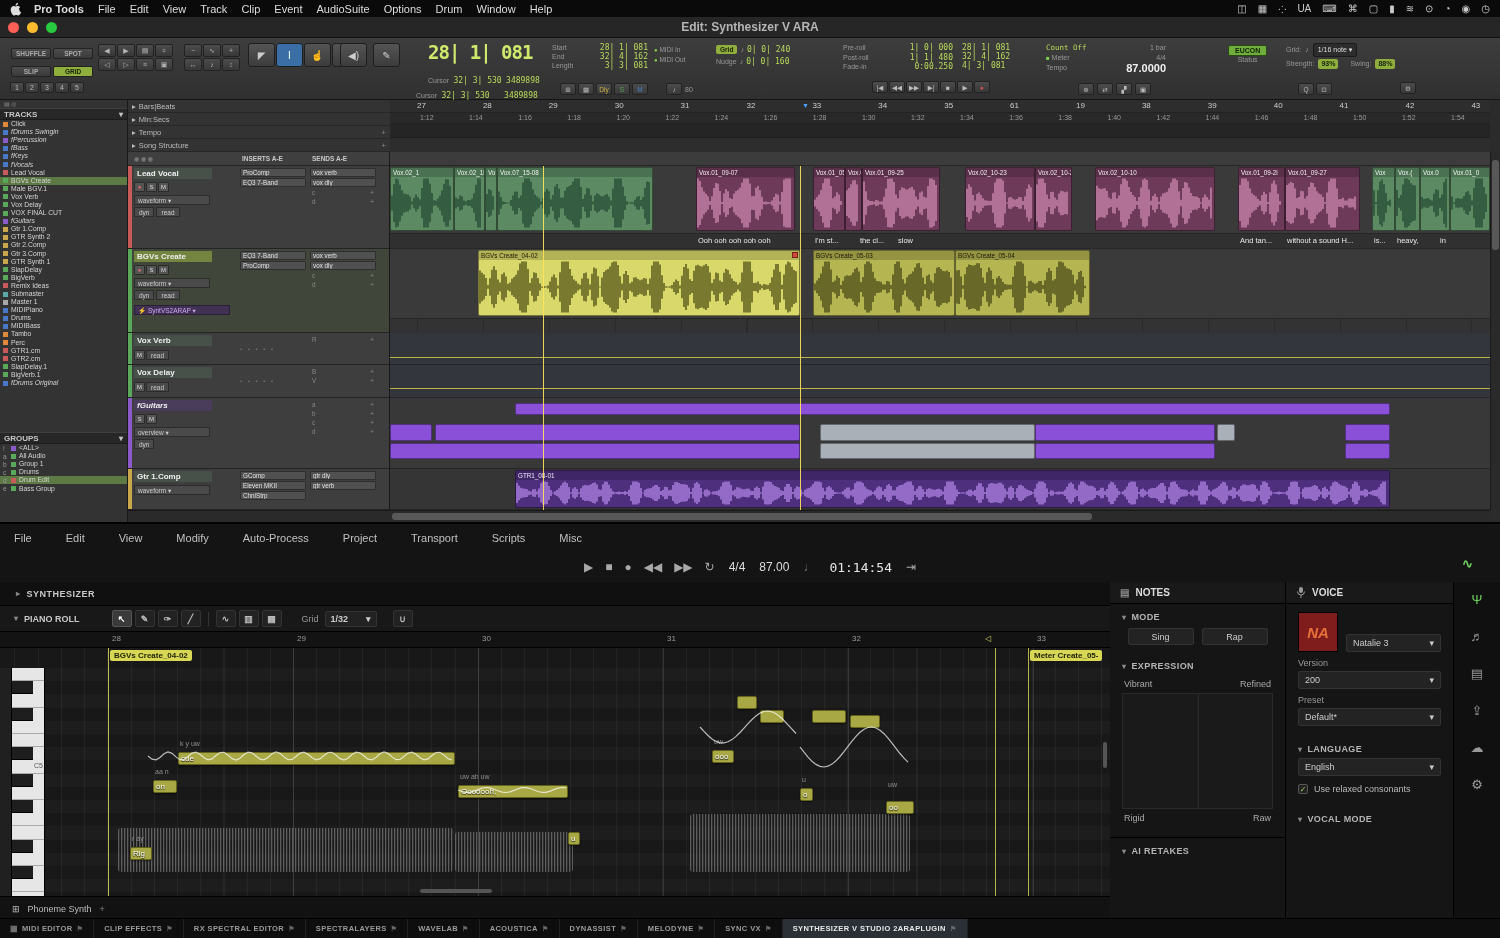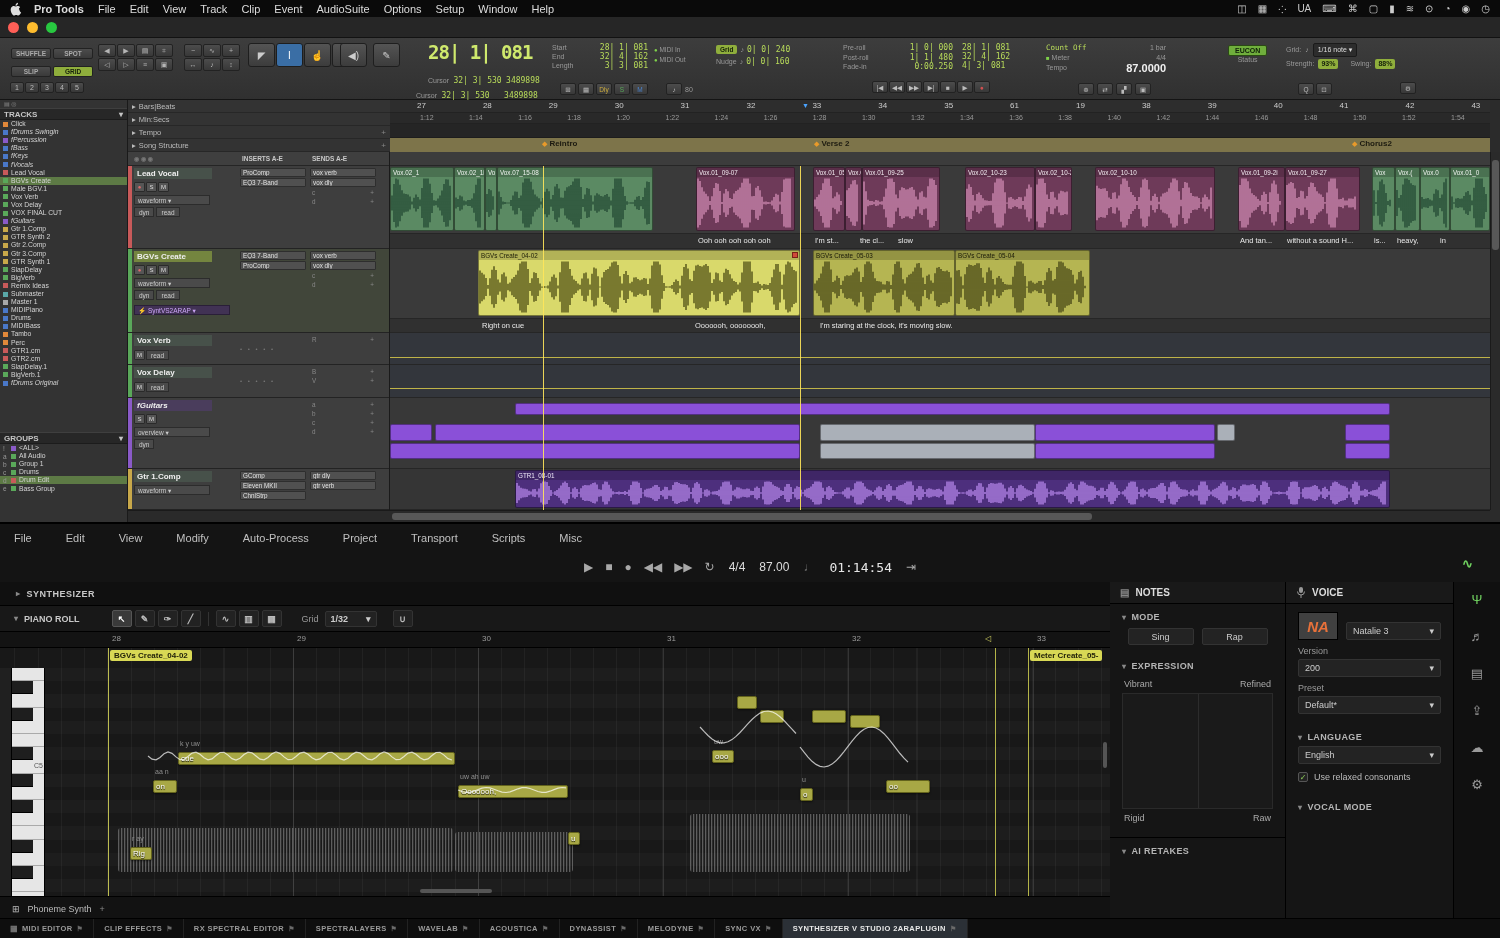--- a/index.html
+++ b/index.html
@@ -186,21 +186,21 @@
 .modebtn2{width:66px;height:17px;background:#232323;border:1px solid #333;border-radius:2px;color:#ccc;font-size:9px;text-align:center;line-height:16px}
 #mode-btns{display:flex;gap:8px;justify-content:center;margin-top:2px}
 #expr-labels-t,#expr-labels-b{display:flex;justify-content:space-between;padding:4px 14px;font-size:9px;color:#aaa}
 #expr-pad{margin:0 12px;height:116px;background:#1a1a1a;border:1px solid #2a2a2a;position:relative}
 #expr-pad .mid{position:absolute;left:50%;top:0;bottom:0;width:1px;background:#2c2c2c}
 #ai-retakes{border-top:1px solid #000;margin-top:10px}
 .vrow{padding:0 12px;margin-top:6px}
 .vlab{font-size:9px;color:#999;margin-bottom:3px}
 .vsel{height:18px;background:#232323;border:1px solid #333;border-radius:2px;color:#ccc;font-size:9px;padding:0 6px;display:flex;justify-content:space-between;align-items:center}
 #voice-top{display:flex;gap:8px;padding:8px 12px 0}
-#voice-avatar{width:40px;height:28px;background:#404040;border:1px solid #000;display:flex;align-items:center;justify-content:center;font-size:15px;font-weight:bold;font-style:italic;color:#e8713a}
+#voice-avatar{width:40px;height:40px;background:#7f1d1d;border:1px solid #000;display:flex;align-items:center;justify-content:center;font-size:15px;font-weight:bold;font-style:italic;color:#e8713a}
 #voice-name{flex:1;align-self:flex-end}
 .cbrow{display:flex;gap:6px;align-items:center;padding:8px 12px 0;font-size:9px;color:#bbb}
 .cb{width:10px;height:10px;background:#232323;border:1px solid #555;border-radius:2px;color:#8fd05a;font-size:8px;line-height:9px;text-align:center}
 #sv-icons{position:absolute;left:1454px;top:58px;width:46px;height:338px;background:#101010;display:flex;flex-direction:column;align-items:center;gap:22px;padding-top:10px}
 .stripic{font-size:13px;color:#9a9a9a}
 #sv-logo{position:absolute;left:1462px;top:32px;color:#6fcf5f;font-size:13px;font-weight:bold}
 
 #bottom-tabs{position:absolute;left:0;top:918px;width:1500px;height:20px;background:#0e0e0e;border-top:1px solid #000;display:flex;align-items:stretch}
 .tab{display:flex;align-items:center;gap:4px;padding:0 10px;border-right:1px solid #222;font-size:7.5px;font-weight:bold;letter-spacing:.4px;color:#9a9a9a;white-space:nowrap}
 .tab.tabact{background:#2b3036;color:#e8e8e8}
@@ -219,21 +219,21 @@
   <span id="mac-app">Pro Tools</span>
   <span id="mac-items">
       <div class="mac-item" style="display: inline-block;">File</div>
       <div class="mac-item" style="display: inline-block;">Edit</div>
       <div class="mac-item" style="display: inline-block;">View</div>
       <div class="mac-item" style="display: inline-block;">Track</div>
       <div class="mac-item" style="display: inline-block;">Clip</div>
       <div class="mac-item" style="display: inline-block;">Event</div>
       <div class="mac-item" style="display: inline-block;">AudioSuite</div>
       <div class="mac-item" style="display: inline-block;">Options</div>
-      <div class="mac-item" style="display: inline-block;">Setup</div>
+      <div class="mac-item" style="display: inline-block;">Drum</div>
       <div class="mac-item" style="display: inline-block;">Window</div>
       <div class="mac-item" style="display: inline-block;">Help</div>
     </span>
   <span id="mac-status">
       <div class="mac-icon">◫</div>
       <div class="mac-icon">▦</div>
       <div class="mac-icon">⁘</div>
       <div class="mac-icon">UA</div>
       <div class="mac-icon">⌨</div>
       <div class="mac-icon">⌘</div>
@@ -244,20 +244,21 @@
       <div class="mac-icon">◔</div>
       <div class="mac-icon">◉</div>
       <div class="mac-icon">◷</div>
     </span>
 </div>
 
 <div id="titlebar">
   <span class="tl" style="background:#ff5f57"></span>
   <span class="tl" style="background:#febc2e"></span>
   <span class="tl" style="background:#28c840"></span>
+  <span id="title-text">Edit: Synthesizer V ARA</span>
 </div>
 
 <div id="pt-toolbar">
   <div class="tbb" id="tb-modes">
     <div class="mbtn" style="display:inline-block">SHUFFLE</div><div class="mbtn" style="display:inline-block">SPOT</div>
     <div class="mbtn" style="display:inline-block">SLIP</div><div class="mbtn sel" style="display:inline-block">GRID</div>
   </div>
   <div class="tbb" id="tb-presets">
       <div class="pbtn">1</div>
       <div class="pbtn">2</div>
@@ -830,34 +831,20 @@
         <div class="rt" style="left: 717.4px;">1:40</div>
         <div class="rt" style="left: 766.5px;">1:42</div>
         <div class="rt" style="left: 815.6px;">1:44</div>
         <div class="rt" style="left: 864.7px;">1:46</div>
         <div class="rt" style="left: 913.8px;">1:48</div>
         <div class="rt" style="left: 962.9px;">1:50</div>
         <div class="rt" style="left: 1012px;">1:52</div>
         <div class="rt" style="left: 1061.1px;">1:54</div>
       </div>
     <div id="ruler-tempo"></div>
-    <div id="ruler-struct">
-        <div class="mk" style="left: 152px;">
-          <div class="mkd">◆</div>
-          <div class="mkt">Reintro</div>
-        </div>
-        <div class="mk" style="left: 424px;">
-          <div class="mkd">◆</div>
-          <div class="mkt">Verse 2</div>
-        </div>
-        <div class="mk" style="left: 962px;">
-          <div class="mkd">◆</div>
-          <div class="mkt">Chorus2</div>
-        </div>
-      </div>
   </div>
 
   <div id="arrange">
     <div class="lane" id="lane-hdr"></div>
     <div class="lane" id="lane-lead">
         <div class="clip" style="left: 0px; width: 64px; height: 64px; background: rgb(91, 138, 99);">
           <div class="clipn" style="color: rgb(238, 242, 238);">Vox.02_1</div>
           <div class="clipw">
             <svg width="60" height="50" style="display:block">
               <path d="M1 17.6V32.5M3 6.1V44.0M5 0.6V49.5M7 1.6V48.4M9 6.7V43.3M11 12.2V37.8M13 15.4V34.6M15 16.1V33.8M17 16.4V33.6M19 18.6V31.4M21 23.5V26.5M23 19.8V30.3M25 16.6V33.4M27 19.0V31.0M29 21.6V28.3M31 10.1V39.9M33 0.5V49.5M35 0.5V49.5M37 0.5V49.5M39 5.8V44.3M41 15.0V35.0M43 22.2V27.8M45 22.7V27.3M47 20.4V29.5M49 17.6V32.5M51 12.4V37.5M53 6.1V44.0M55 1.3V48.7M57 1.4V48.5M59 7.8V42.3" stroke="#1f4430" stroke-width="1.3" fill="none"></path>
@@ -1023,25 +1010,20 @@
           </div>
         </div>
         <div class="clip" style="left: 565px; width: 135px; height: 66px; background: rgb(181, 181, 82);">
           <div class="clipn" style="color: rgb(24, 24, 8);">BGVs Create_05-04</div>
           <div class="clipw">
             <svg width="131" height="52" style="display:block">
               <path d="M1 9.6V42.4M3 8.9V43.0M5 15.6V36.4M7 24.3V27.7M9 13.2V38.8M11 5.9V46.1M13 3.4V48.6M15 4.0V48.0M17 4.8V47.2M19 4.0V48.0M21 2.3V49.8M23 2.3V49.7M25 6.9V45.1M27 16.6V35.5M29 22.0V30.0M31 11.3V40.7M33 6.6V45.5M35 9.4V42.6M37 17.9V34.2M39 23.4V28.6M41 16.8V35.3M43 15.1V36.9M45 17.5V34.5M47 21.1V31.0M49 23.1V28.9M51 23.4V28.7M53 23.8V28.2M55 23.8V28.3M57 15.8V36.2M59 4.8V47.2M61 0.5V51.5M63 0.5V51.5M65 0.5V51.5M67 2.5V49.5M69 14.9V37.1M71 25.4V26.7M73 20.3V31.8M75 19.8V32.2M77 21.6V30.4M79 22.7V29.3M81 21.8V30.3M83 19.9V32.1M85 19.9V32.0M87 24.1V27.9M89 19.3V32.7M91 11.2V40.9M93 6.9V45.0M95 9.8V42.3M97 19.5V32.5M99 18.1V33.8M101 6.1V45.9M103 0.5V51.5M105 0.5V51.5M107 1.5V50.5M109 5.2V46.8M111 7.2V44.8M113 7.8V44.3M115 9.1V42.9M117 13.8V38.2M119 22.4V29.7M121 18.6V33.5M123 11.1V41.0M125 9.8V42.2M127 15.7V36.3M129 24.7V27.3" stroke="#3f3f12" stroke-width="1.3" fill="none"></path>
             </svg>
           </div>
         </div>
-      </div>
-    <div class="lane" id="lane-bgvslyr">
-        <div class="lyr" style="left: 92px;">Right on cue</div>
-        <div class="lyr" style="left: 305px;">Ooooooh, oooooooh,</div>
-        <div class="lyr" style="left: 430px;">I'm staring at the clock, it's moving slow.</div>
       </div>
     <div class="lane" id="lane-verb">
         <div class="autoline" style="bottom:6px"></div>
       </div>
     <div class="lane" id="lane-delay">
         <div class="autoline" style="bottom:8px"></div>
       </div>
     <div class="lane" id="lane-fg">
         <div class="fgb" style="left: 125px; width: 875px; top: 5px; height: 12px; background: rgb(138, 80, 216);"></div>
         <div class="fgb" style="left: 0px; width: 42px; top: 26px; height: 17px; background: rgb(138, 80, 216);"></div>
@@ -1209,21 +1191,21 @@
         </div>
         <div class="np" style="left: 714px; top: 106px;">uw</div>
         <div class="note" style="left: 737px; top: 64px; width: 20px;"></div>
         <div class="note" style="left: 760px; top: 78px; width: 24px;"></div>
         <div class="note" style="left: 812px; top: 78px; width: 34px;"></div>
         <div class="note" style="left: 850px; top: 83px; width: 30px;"></div>
         <div class="note" style="left: 800px; top: 156px; width: 13px;">
           <div class="nl">o</div>
         </div>
         <div class="np" style="left: 802px; top: 144px;">u</div>
-        <div class="note" style="left: 886px; top: 148px; width: 44px;">
+        <div class="note" style="left: 886px; top: 169px; width: 28px;">
           <div class="nl">oo</div>
         </div>
         <div class="np" style="left: 888px; top: 149px;">uw</div>
       </div>
 
     <div id="sv-phoneme">
       <span>⊞</span>
       <span>Phoneme Synth</span>
       <span style="color:#888">+</span>
     </div>

